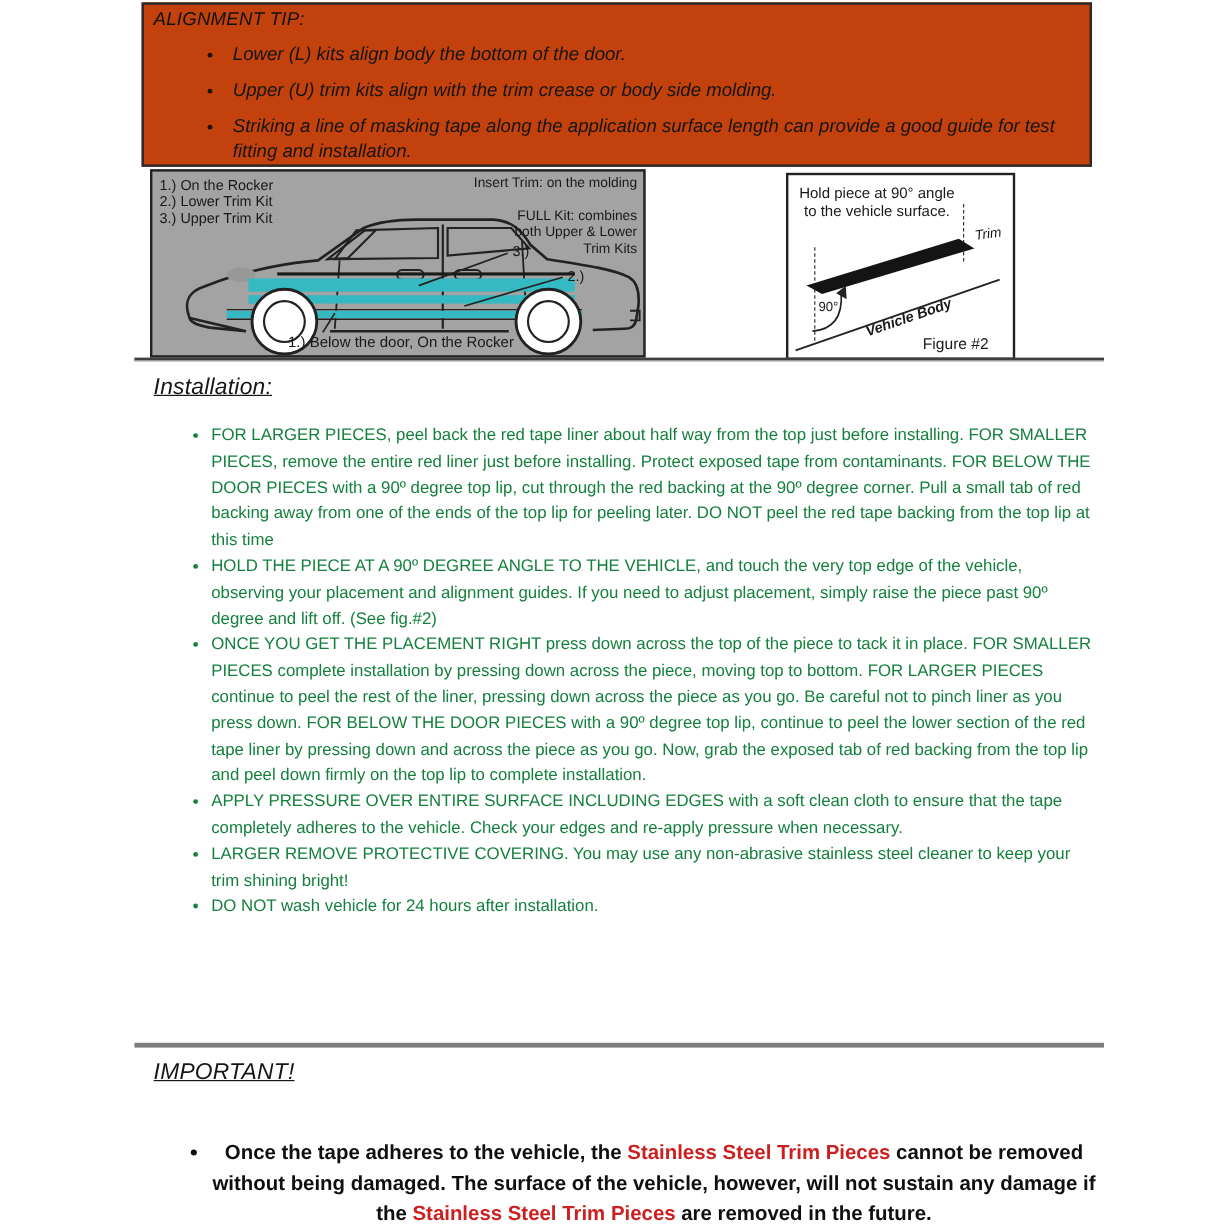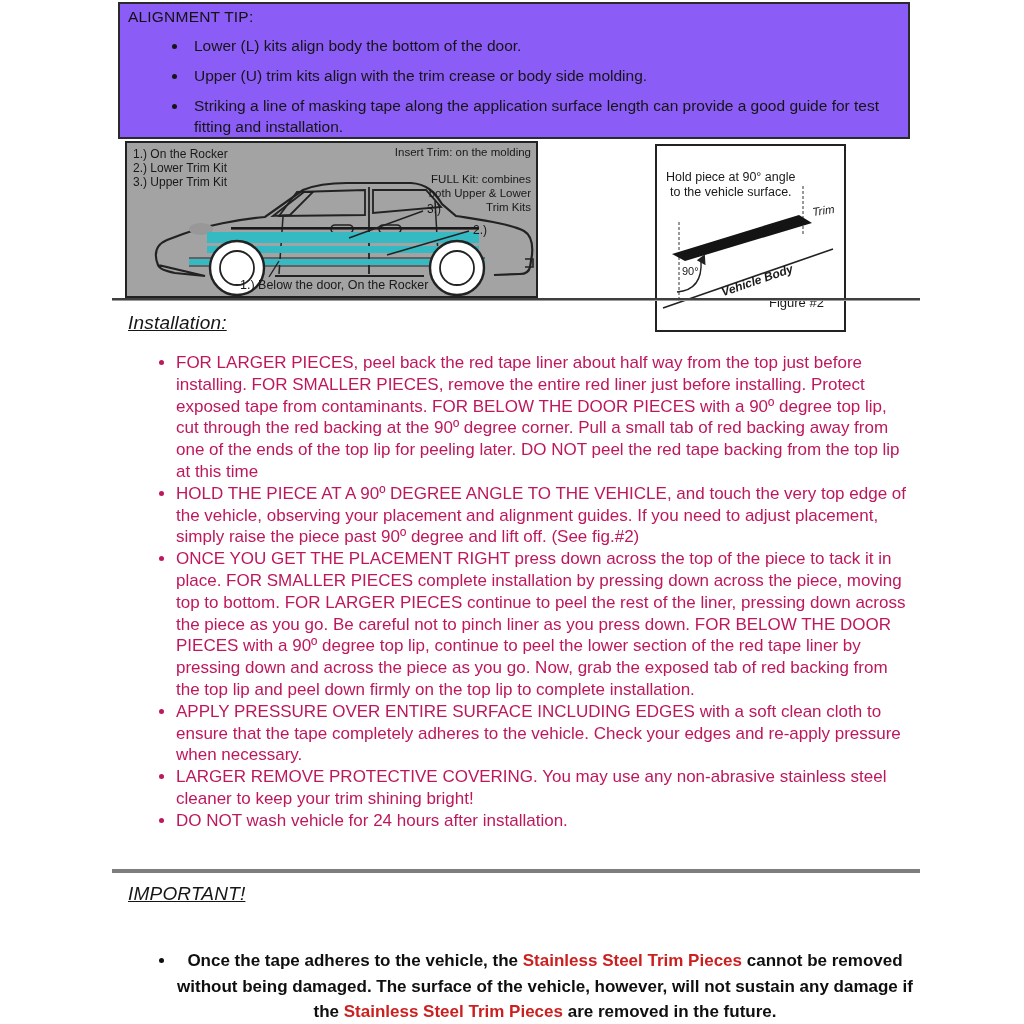--- a/index.html
+++ b/index.html
@@ -8,34 +8,35 @@
     font-family: "Liberation Sans", "DejaVu Sans", sans-serif;
     color: #1c1c1c;
     position: relative;
     overflow: hidden;
   }
   .page { position: absolute; inset: 0; background: #fff; }
 
   
   .tip-box {
     position: absolute; left: 118px; top: 2px; width: 792px; height: 137px;
-    background: #8b5cf6; border: 2px solid #2a2a2a;
+    background: #c2410c; border: 2px solid #2a2a2a;
     padding: 4px 10px 4px 8px;
+    font-style: italic;
   }
   .tip-title { font-size: 15.5px; color: #121212; letter-spacing: 0.2px; }
   .tip-box ul { list-style: disc; margin-top: 9px; padding-left: 60px; }
   .tip-box li { font-size: 15.5px; line-height: 21px; margin-bottom: 9px; color: #151515; padding-left: 6px; }
 
   
   .car-box {
     position: absolute; left: 125px; top: 141px; width: 413px; height: 157px;
     border: 2px solid #222; background: #a3a3a3;
   }
   .fig2-box {
-    position: absolute; left: 655px; top: 144px; width: 191px; height: 188px;
+    position: absolute; left: 655px; top: 144px; width: 191px; height: 156px;
     border: 2px solid #222; background: #fff;
   }
   .car-box svg, .fig2-box svg { position: absolute; left: 0; top: 0; width: 100%; height: 100%; }
   .figtext { font-family: "Liberation Sans", sans-serif; fill: #191919; }
 
   
   .rule1 { position: absolute; left: 112px; top: 298px; width: 808px; height: 3px;
            background: #3f3f3f; border-bottom: 1px solid #9a9a9a; }
   .rule2 { position: absolute; left: 112px; top: 869px; width: 808px; height: 4px; background: #7e7e7e; }
 
@@ -45,21 +46,21 @@
     font-weight: 500; color: #161616; text-decoration: underline; letter-spacing: 0.2px; margin-left: 10px;
   }
   .h-install { top: 312px; }
   .h-important { top: 883px; }
 
   
   .install-list {
     position: absolute; left: 148px; top: 352px; width: 764px;
     list-style: disc; padding-left: 28px;
   }
-  .install-list li { font-size: 17px; line-height: 21.8px; color: #be185d; }
+  .install-list li { font-size: 14px; line-height: 21.8px; color: #15803d; }
 
   
   .important-list {
     position: absolute; left: 148px; top: 948px; width: 766px;
     list-style: disc; padding-left: 28px; font-weight: bold; text-align: center;
   }
   .important-list li { font-size: 17px; line-height: 25.5px; color: #0f0f0f; }
   .red-phrase { color: #cc2020; }
   .site-link { color: #737373; font-weight: bold; cursor: pointer; }
 </style>

